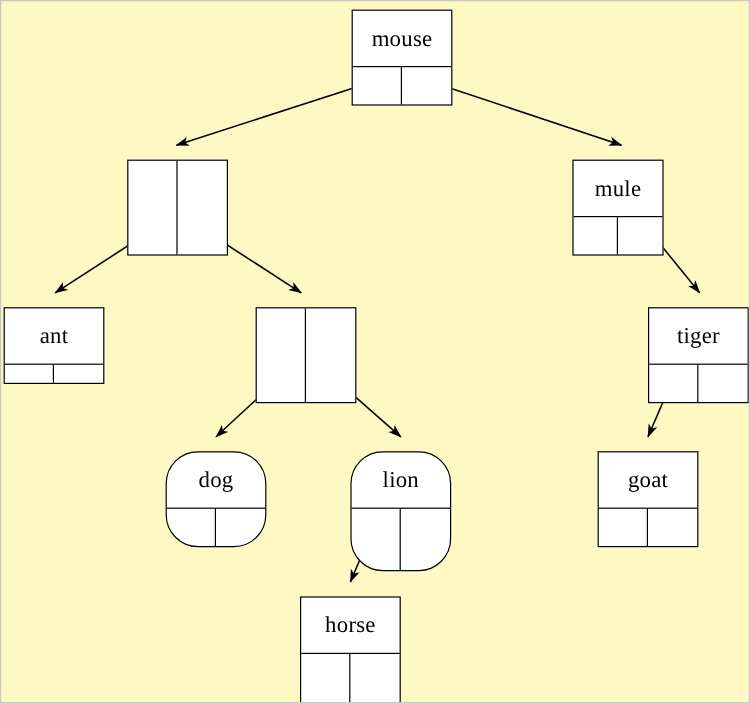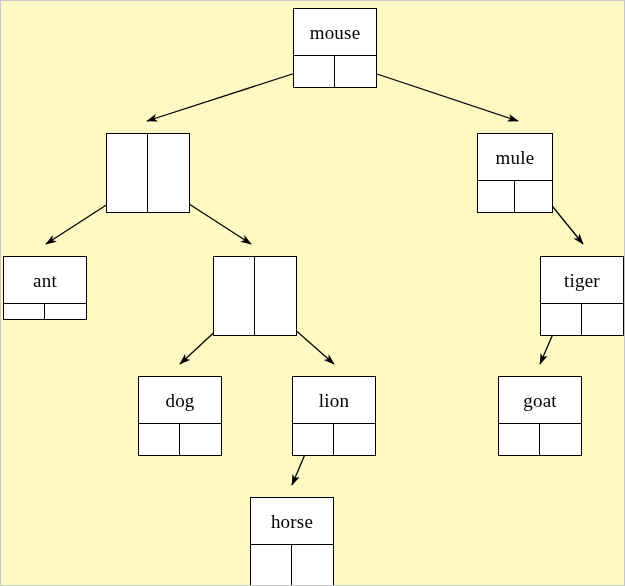--- a/index.html
+++ b/index.html
@@ -119,28 +119,28 @@
           <div class="ptr-cell ptr-right"></div>
         </div>
       </div>
       <div class="tree-node" style="left: 539px; top: 255px; width: 84px; height: 80px;">
         <div class="node-label" style="height: 47px;">tiger</div>
         <div class="node-pointers">
           <div class="ptr-cell ptr-left"></div>
           <div class="ptr-cell ptr-right"></div>
         </div>
       </div>
-      <div class="tree-node" style="left: 137px; top: 375px; width: 84px; height: 80px;">
+      <div class="tree-node" style="left: 137px; top: 375px; width: 84px; height: 80px; border-radius: 27px;">
         <div class="node-label" style="height: 47px;">dog</div>
         <div class="node-pointers">
           <div class="ptr-cell ptr-left"></div>
           <div class="ptr-cell ptr-right"></div>
         </div>
       </div>
-      <div class="tree-node" style="left: 291px; top: 375px; width: 84px; height: 80px;">
+      <div class="tree-node" style="left: 291px; top: 375px; width: 84px; height: 100px; border-radius: 27px;">
         <div class="node-label" style="height: 47px;">lion</div>
         <div class="node-pointers">
           <div class="ptr-cell ptr-left"></div>
           <div class="ptr-cell ptr-right"></div>
         </div>
       </div>
       <div class="tree-node" style="left: 497px; top: 375px; width: 84px; height: 80px;">
         <div class="node-label" style="height: 47px;">goat</div>
         <div class="node-pointers">
           <div class="ptr-cell ptr-left"></div>

